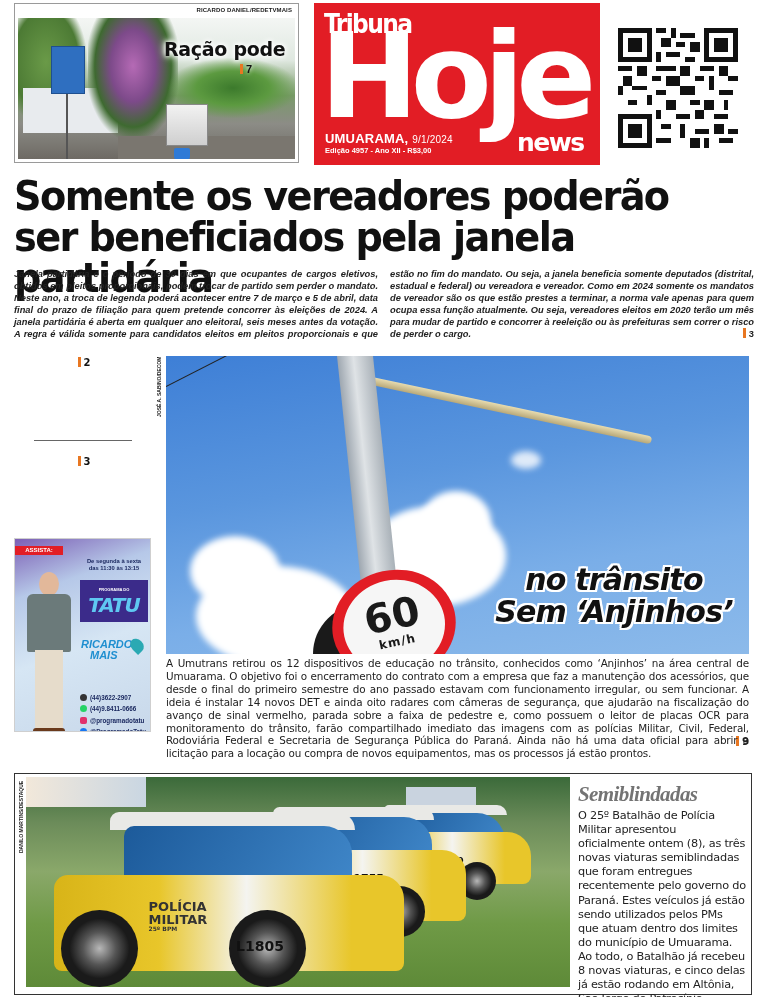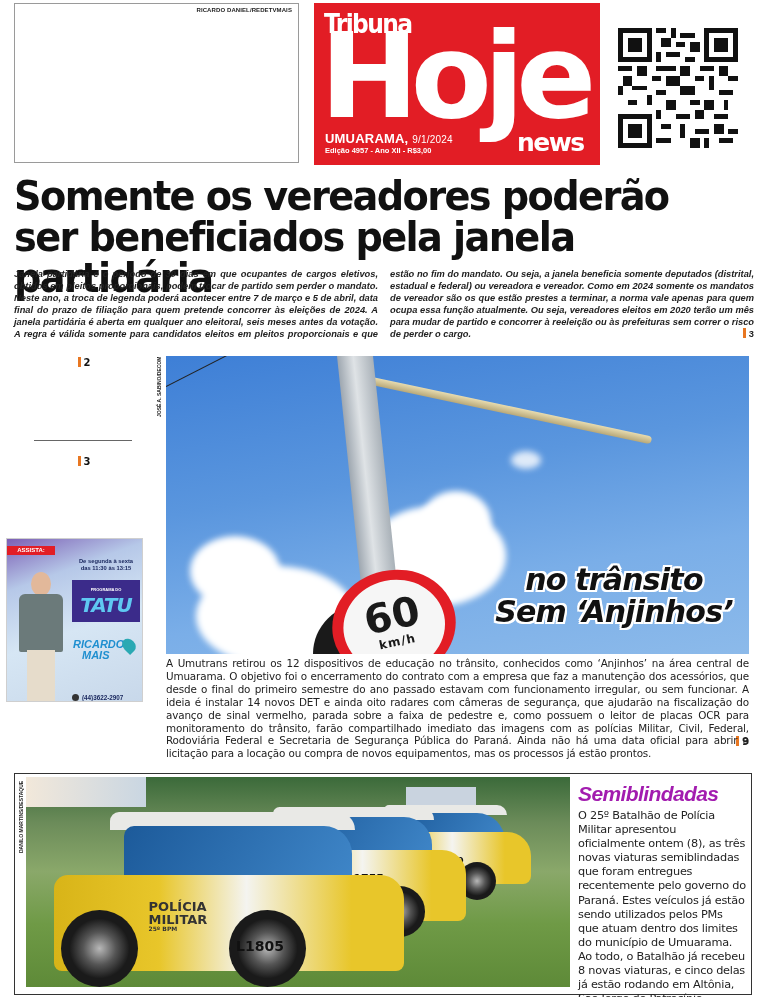--- a/index.html
+++ b/index.html
@@ -41,21 +41,21 @@
   .lead { position: absolute; left: 14px; top: 268px; width: 740px; column-count: 2; column-gap: 12px; font-size: 9.3px; line-height: 12.1px; font-style: italic; font-weight: bold; color: #222; text-align: justify; }
   .lead .pg-ref { float: right; font-style: normal; }
 
   
   .brief { position: absolute; left: 14px; width: 140px; text-align: center; font-family: "DejaVu Sans", sans-serif; font-weight: bold; font-size: 13.5px; line-height: 16.2px; letter-spacing: -0.6px; color: #111; }
   .brief-1 { top: 352px; }
   .brief-2 { top: 451px; }
   .brief .ref { display: block; font-size: 10px; margin-top: 3px; letter-spacing: 0; }
   .brief-sep { position: absolute; left: 34px; top: 440px; width: 98px; height: 1px; background: #666; }
 
-  .ad { position: absolute; left: 6px; top: 538px; width: 137px; height: 164px; border: 1px solid #cfcfcf;
+  .ad { position: absolute; left: 14px; top: 538px; width: 137px; height: 194px; border: 1px solid #cfcfcf;
         background: linear-gradient(160deg, #7c5fb5 0%, #b6c8e8 25%, #d6e6f4 55%, #c8d8ea 100%); overflow: hidden; }
   .ad-label { position: absolute; left: 0; top: 7px; width: 48px; height: 9px; background: #e21d25; color: #fff; font-size: 6px; font-weight: bold; text-align: center; line-height: 9px; }
   .ad-schedule { position: absolute; left: 62px; top: 19px; width: 74px; text-align: center; font-size: 5.8px; line-height: 7px; font-weight: bold; color: #1c2a60; }
   .ad-tatu-box { position: absolute; left: 65px; top: 41px; width: 68px; height: 42px; background: #3b2b8a; }
   .ad-tatu-small { position: absolute; left: 0; top: 7px; width: 100%; text-align: center; font-size: 4px; color: #ffffff; font-weight: bold; }
   .ad-tatu { position: absolute; left: 0; top: 13px; width: 100%; text-align: center; font-size: 20px; font-weight: 900; font-style: italic; color: #5fc8f2; font-family: "DejaVu Sans", sans-serif; letter-spacing: -1px; }
   .ad-person { position: absolute; left: 6px; top: 33px; width: 58px; height: 180px; }
   .ad-person .head { position: absolute; left: 18px; top: 0; width: 20px; height: 24px; border-radius: 50%; background: #e2b89a; }
   .ad-person .torso { position: absolute; left: 6px; top: 22px; width: 44px; height: 58px; background: #6b7a7a; border-radius: 6px 6px 2px 2px; }
   .ad-person .legs { position: absolute; left: 14px; top: 78px; width: 28px; height: 80px; background: #e6dccb; }
@@ -97,28 +97,41 @@
   .bg-building-2 { position: absolute; left: 380px; top: 10px; width: 70px; height: 32px; background: #c9d3df; }
   .car { position: absolute; border-radius: 22px 40px 10px 10px; }
   .car .body { position: absolute; left: 0; bottom: 16px; width: 100%; height: 55%; background: linear-gradient(90deg, #d8b418 0%, #e8c62a 30%, #f4f4f0 55%, #e8c62a 85%); border-radius: 14px 24px 8px 8px; }
   .car .glass { position: absolute; left: 20%; top: 8%; width: 65%; height: 34%; background: linear-gradient(120deg, #1c5a9a, #3f86c8); border-radius: 10px 28px 4px 4px; }
   .car .roof { position: absolute; left: 16%; top: 0; width: 70%; height: 10%; background: #e9e9e6; border-radius: 10px 20px 0 0; }
   .car .wheel { position: absolute; bottom: 0; width: 22%; aspect-ratio: 1; border-radius: 50%; background: radial-gradient(circle, #b8b8b8 0%, #555 30%, #1a1a1a 55%); }
   .car .plate { position: absolute; font-family: "DejaVu Sans", sans-serif; font-weight: bold; color: #111; }
   .car .door-text { position: absolute; font-family: "DejaVu Sans", sans-serif; font-weight: 700; color: #333; line-height: 1; }
 
   .side-story { position: absolute; left: 578px; top: 781px; width: 168px; }
-  .side-title { font-family: Liberation Sans, sans-serif; font-weight: bold; font-style: italic; font-size: 21px; line-height: 26px; letter-spacing: -0.6px; color: #a21caf; }
+  .side-title { font-family: Liberation Serif, serif; font-weight: bold; font-style: italic; font-size: 21px; line-height: 26px; letter-spacing: -0.6px; color: #737373; }
   .side-body { font-family: "DejaVu Sans", sans-serif; font-size: 11.3px; line-height: 14.1px; color: #222; margin-top: 2px; letter-spacing: -0.25px; }
 </style>
 </head>
 <body>
 
 <div class="teaser-photo">
   <span class="teaser-credit">RICARDO DANIEL/REDETVMAIS</span>
+  <div class="teaser-scene">
+    <div class="teaser-tree-l"></div>
+    <div class="teaser-wall"></div>
+    <div class="teaser-flowers"></div>
+    <div class="teaser-sign"></div>
+    <div class="teaser-sign-post"></div>
+    <div class="teaser-trees"></div>
+    <div class="teaser-road"></div>
+    <div class="teaser-truck"></div>
+    <div class="teaser-bucket"></div>
+    <div class="teaser-title">Ração pode</div>
+    <div class="teaser-ref"><span class="pg-bar"></span><span>7</span></div>
+  </div>
 </div>
 
 <div class="masthead">
   <div class="mh-hoje">Hoje</div>
   <div class="mh-tribuna">Tribuna</div>
   <div class="mh-city"><span>UMUARAMA,</span> <span class="mh-date">9/1/2024</span></div>
   <div class="mh-edition">Edição 4957 - Ano XII - R$3,00</div>
   <div class="mh-news">news</div>
 </div>
 

